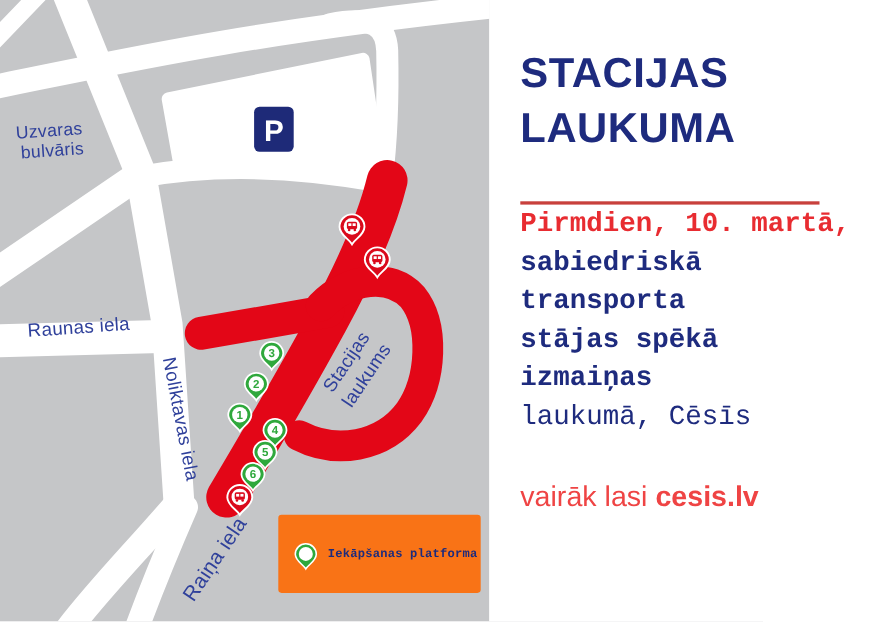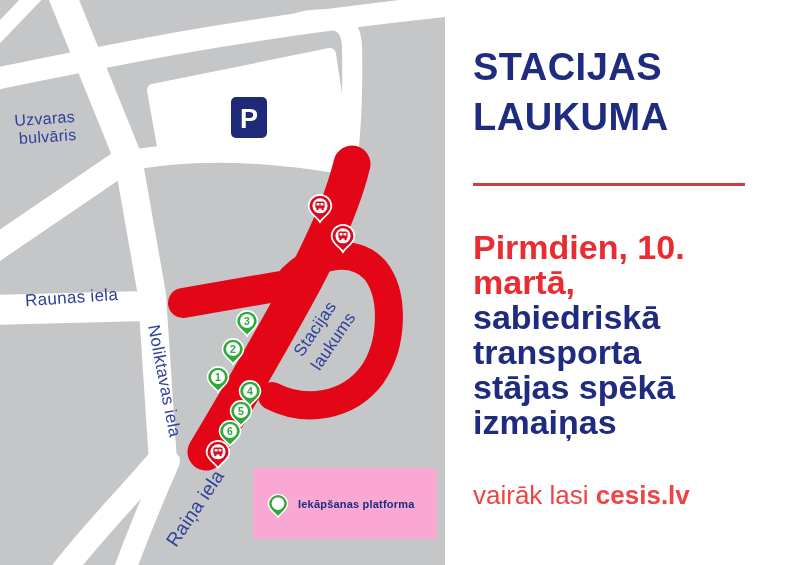--- a/index.html
+++ b/index.html
@@ -7,31 +7,31 @@
           font-family:"Liberation Sans",sans-serif;}
   
   .map-svg{position:absolute;left:0;top:0;}
   svg text{font-family:"Liberation Sans",sans-serif;}
   .street-label{fill:#30419b;font-size:17px;letter-spacing:.3px;}
   .street-label.small{font-size:16px;}
   .street-label.big{font-size:19px;}
   .pin-num{fill:#2fa83c;font-size:10.5px;font-weight:bold;text-anchor:middle;}
   .p-letter{fill:#ffffff;font-size:27px;font-weight:bold;text-anchor:middle;}
   
-  .legend{position:absolute;left:253px;top:468px;width:184px;height:71px;background:#f9a8d4;
+  .legend{position:absolute;left:253px;top:468px;width:184px;height:71px;background:#f97316;
           border-radius:3px;display:flex;flex-direction:column;justify-content:space-evenly;
-          padding-left:13px;box-sizing:border-box;}
+          padding-left:13px;box-sizing:border-box;font-family:Liberation Mono, monospace;}
   .legend-row{display:flex;align-items:center;gap:8px;}
   .legend-label{color:#1d2b7c;font-size:11px;font-weight:bold;letter-spacing:.2px;}
   
   .panel{position:absolute;left:445px;top:0;width:354px;height:565px;background:#ffffff;
          box-sizing:border-box;padding:42px 20px 0 28px;}
   .title{color:#1e2b7e;font-size:38px;line-height:50px;font-weight:bold;letter-spacing:.5px;}
   .divider{width:272px;height:3px;background:#c8403c;margin-top:41px;}
-  .body-text{margin-top:44px;font-size:34px;line-height:35px;color:#1e2b7e;}
+  .body-text{font-size:25px;line-height:35px;color:#1e2b7e;font-family:Liberation Mono, monospace;}
   .body-line{display:block;}
   .bold{font-weight:bold;}
   .red-text{color:#e82c31;font-weight:bold;}
   .footer-text{margin-top:40px;font-size:26px;color:#ef4444;}
 </style>
 </head>
 <body>
 
 <div class="canvas">
 
@@ -136,19 +136,20 @@
   <div class="panel">
     <div class="title">
       <span class="body-line">STACIJAS</span>
       <span class="body-line">LAUKUMA</span>
     </div>
     <div class="divider"></div>
     <div class="body-text">
       <span class="body-line red-text">Pirmdien, 10. martā,</span>
       <span class="body-line bold">sabiedriskā transporta</span>
       <span class="body-line bold">stājas spēkā izmaiņas</span>
+      <span class="body-line">laukumā, Cēsīs</span>
     </div>
     <div class="footer-text">
       <span>vairāk lasi </span><span class="bold">cesis.lv</span>
     </div>
   </div>
 
 </div>
 
 </body></html>

